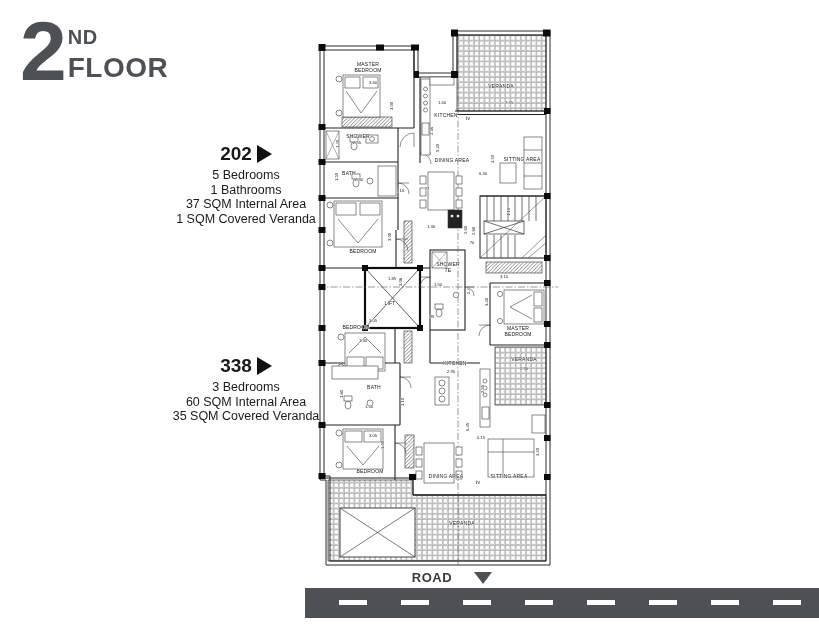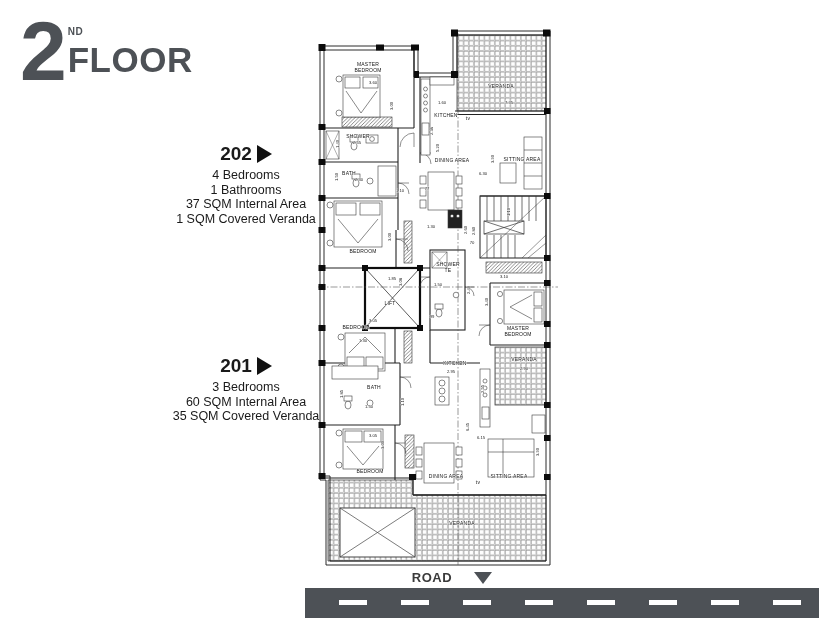--- a/index.html
+++ b/index.html
@@ -3,22 +3,22 @@
 <meta charset="utf-8">
 <style>
   html,body{margin:0;padding:0;}
   body{font-family:"Liberation Sans", sans-serif; background:#ffffff;}
   .canvas{position:relative;width:819px;height:630px;background:#fff;overflow:hidden;}
 
   
   .floor-title{position:absolute;left:20px;top:16px;display:flex;color:var(--accent,#4d5156);}
   .big-num{font-size:84px;font-weight:bold;line-height:0.85;letter-spacing:-2px;}
   .title-right{display:flex;flex-direction:column;margin-left:3px;padding-top:10px;}
-  .ord{font-size:10px;font-weight:bold;letter-spacing:0.5px;}
-  .word{font-size:35px;font-weight:bold;margin-top:3px;letter-spacing:0.5px;}
+  .ord{font-size:20px;font-weight:bold;letter-spacing:0.5px;}
+  .word{font-size:28px;font-weight:bold;margin-top:3px;letter-spacing:0.5px;}
 
   
   .apt{position:absolute;left:140px;width:212px;text-align:center;color:#1a1a1a;}
   .apt-202{top:143px;}
   .apt-201{top:355px;}
   .apt-num{font-size:19px;font-weight:bold;display:flex;align-items:center;justify-content:center;gap:5px;}
   .tri{width:0;height:0;border-left:15px solid #111;border-top:9px solid transparent;border-bottom:9px solid transparent;display:inline-block;}
   .apt-line{font-size:12.5px;line-height:14px;margin-top:0.5px;}
   .apt-lines{margin-top:3px;}
 
@@ -50,30 +50,30 @@
       <span class="word">FLOOR</span>
     </span>
   </div>
 
   <div class="apt apt-202">
     <div class="apt-num">
       <span>202</span>
       <span class="tri"></span>
     </div>
     <div class="apt-lines">
-      <div class="apt-line">4 Bedrooms</div>
+      <div class="apt-line">5 Bedrooms</div>
       <div class="apt-line">1 Bathrooms</div>
       <div class="apt-line">37 SQM Internal Area</div>
       <div class="apt-line">1 SQM Covered Veranda</div>
     </div>
   </div>
 
   <div class="apt apt-201">
     <div class="apt-num">
-      <span>201</span>
+      <span>338</span>
       <span class="tri"></span>
     </div>
     <div class="apt-lines">
       <div class="apt-line">3 Bedrooms</div>
       <div class="apt-line">60 SQM Internal Area</div>
       <div class="apt-line">35 SQM Covered Veranda</div>
     </div>
   </div>
 
   <div class="plan-wrap">

